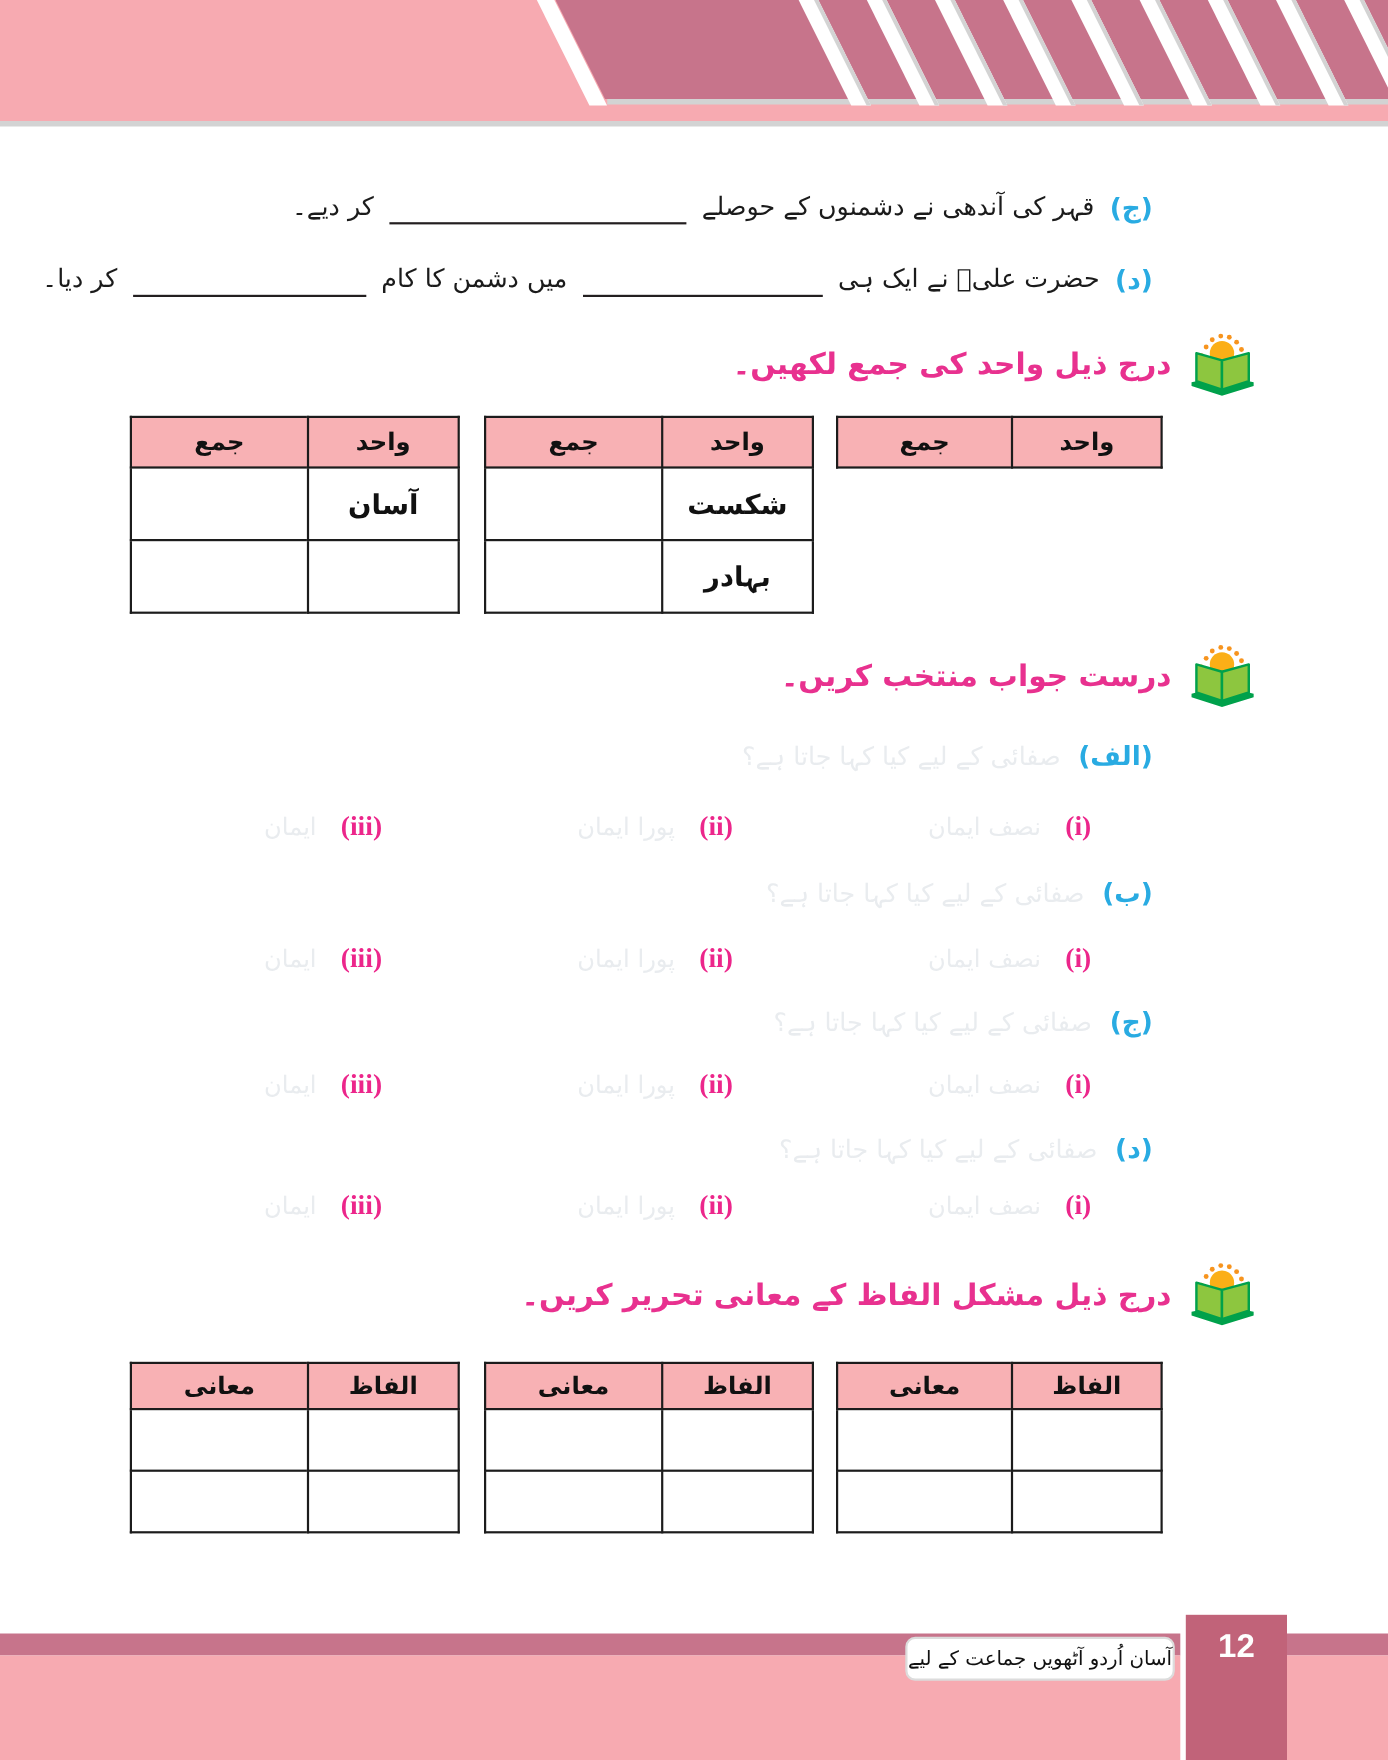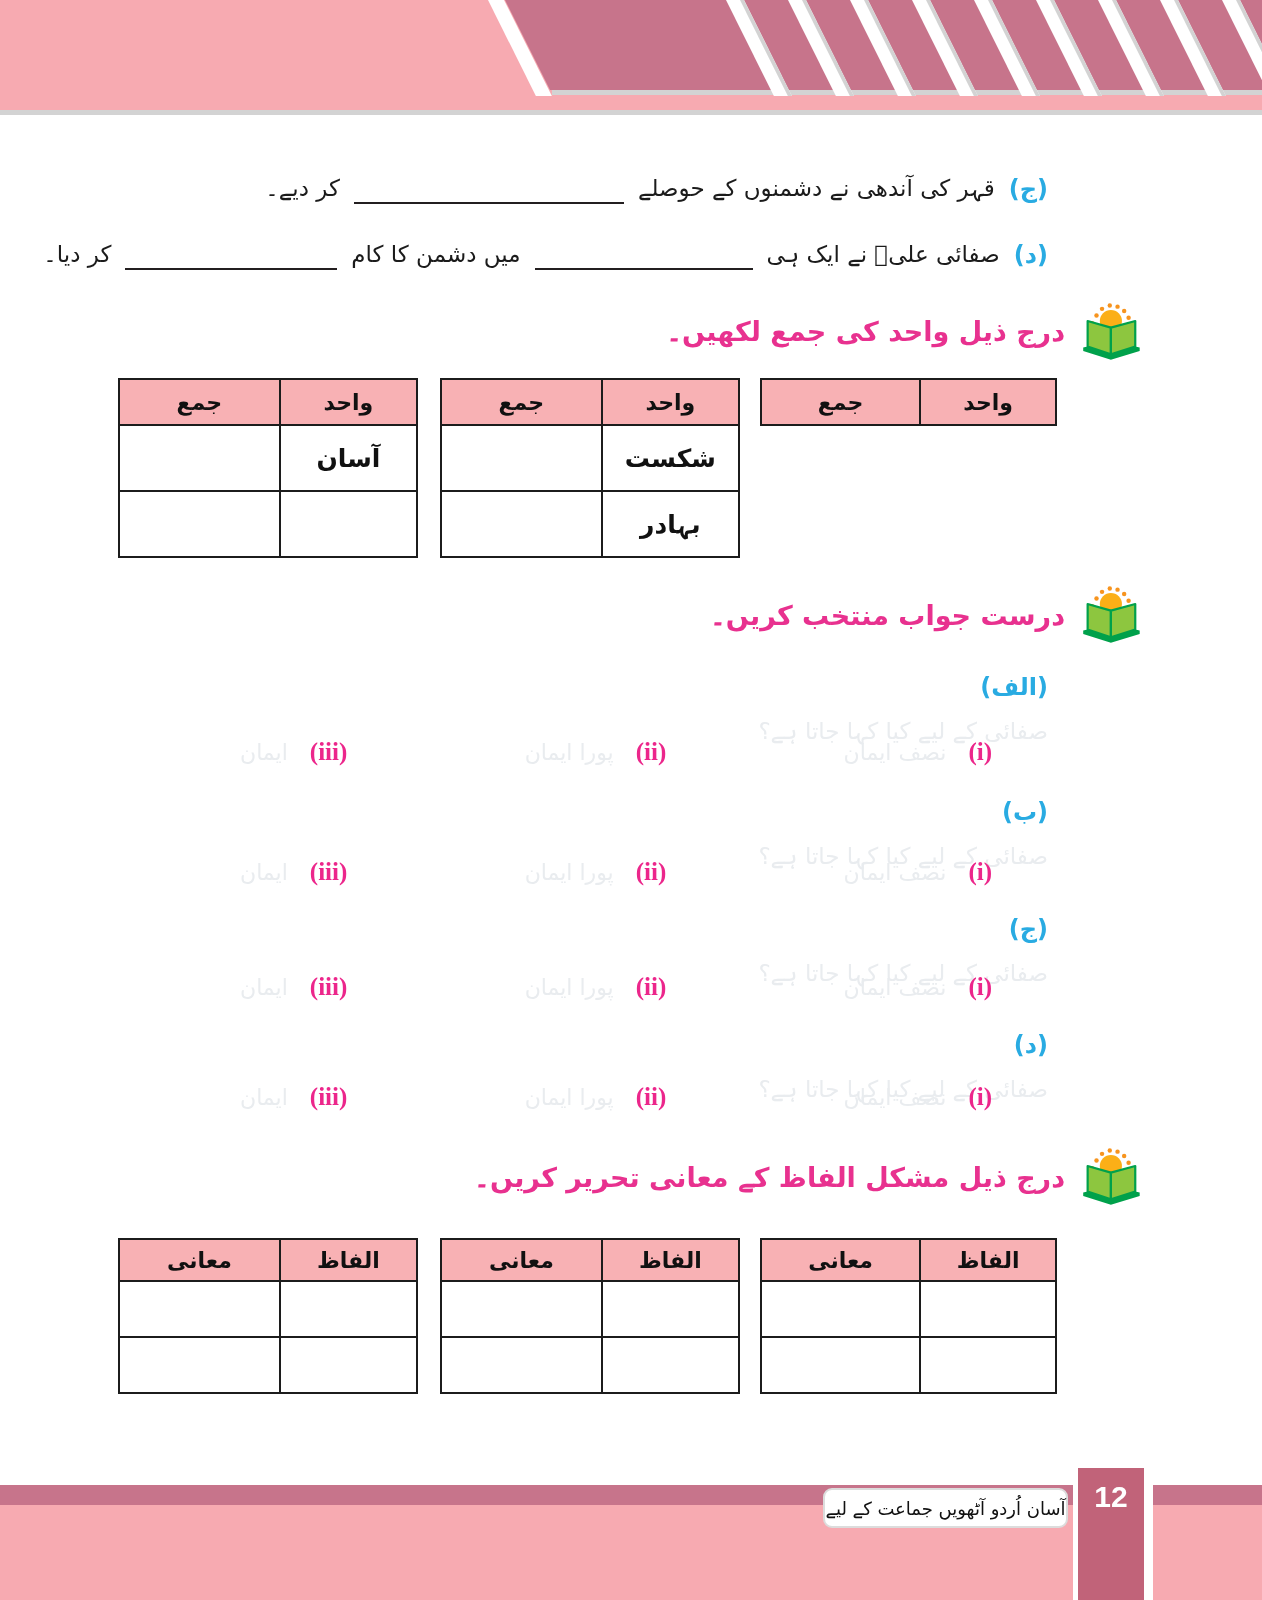--- a/index.html
+++ b/index.html
@@ -32,34 +32,34 @@
   table.wtable{position:absolute;border-collapse:collapse;table-layout:fixed;direction:rtl;
                background:#ffffff;}
   table.wtable th,table.wtable td{border:2px solid #1c1c1c;text-align:center;padding:0;}
   table.wtable th{background:#f8b1b4;font-weight:bold;font-size:22px;color:#111;}
   td.word{font-size:25px;font-weight:600;color:#111;}
   .t-top th{height:44px;} .t-top td{height:64px;}
   .t-bot th{height:40px;} .t-bot td{height:54px;}
   .c-narrow{width:46%;} .c-wide{width:54%;}
 
   
-  .mcq-q{position:absolute;right:214px;display:flex;direction:rtl;align-items:flex-start;gap:16px;flex-direction:column;}
+  .mcq-q{position:absolute;right:214px;display:flex;direction:rtl;align-items:center;gap:16px;}
   .mcq-qtext{color:#e9ecef;font-size:23px;}
   .mcq-opts{position:absolute;left:240px;width:752px;display:flex;direction:rtl;
             justify-content:space-between;align-items:center;}
   .opt{display:flex;direction:rtl;align-items:center;gap:22px;}
   .opt-num{color:#ec268b;font-weight:bold;font-size:25px;font-family:"Liberation Serif",serif;}
   .opt-text{color:#e9ecef;font-size:22px;}
 
   
   .ft-bar-a{position:absolute;left:0;top:1485px;width:1073px;height:20px;background:#c7748b;}
   .ft-bar-b{position:absolute;left:1153px;top:1485px;width:109px;height:20px;background:#c7748b;}
   .ft-pink-a{position:absolute;left:0;top:1505px;width:1073px;height:95px;background:#f7aab1;}
   .ft-pink-b{position:absolute;left:1153px;top:1505px;width:109px;height:95px;background:#f7aab1;}
-  .ft-num{position:absolute;left:1078px;top:1468px;width:66px;height:132px;background:#c16379;
+  .ft-num{position:absolute;left:1078px;top:1468px;width:92px;height:132px;background:#c16379;
           color:#ffffff;font-family:"Liberation Sans",sans-serif;font-weight:bold;font-size:30px;
           text-align:center;line-height:1;padding-top:14px;box-sizing:border-box;}
   .ft-box{position:absolute;left:823px;top:1488px;width:245px;height:40px;background:#ffffff;
           border:2px solid #dcdcdc;border-radius:9px;display:flex;align-items:center;
           justify-content:center;box-sizing:border-box;}
   .ft-box span{font-size:18px;color:#111;direction:rtl;}
 </style>
 </head>
 <body>
 
@@ -83,21 +83,21 @@
   <div class="hdr-grayline"></div>
 
   <div class="row urdu" style="right:214px;top:158px;height:46px;">
     <span class="lbl-cyan">(ج)</span>
     <span class="qtext">قہر کی آندھی نے دشمنوں کے حوصلے</span>
     <span class="blankline" style="width:270px"></span>
     <span class="qtext">کر دیے۔</span>
   </div>
   <div class="row urdu" style="right:214px;top:222px;height:48px;">
     <span class="lbl-cyan">(د)</span>
-    <span class="qtext">صفائی علیؓ نے ایک ہی</span>
+    <span class="qtext">حضرت علیؓ نے ایک ہی</span>
     <span class="blankline" style="width:218px"></span>
     <span class="qtext">میں دشمن کا کام</span>
     <span class="blankline" style="width:212px"></span>
     <span class="qtext">کر دیا۔</span>
   </div>
 
   <span class="sec-icon" style="top:300px">
     <svg viewBox="0 0 56 56" width="72" height="62">
       <g fill="#f7941e">
         <circle cx="14" cy="14" r="2"></circle>

